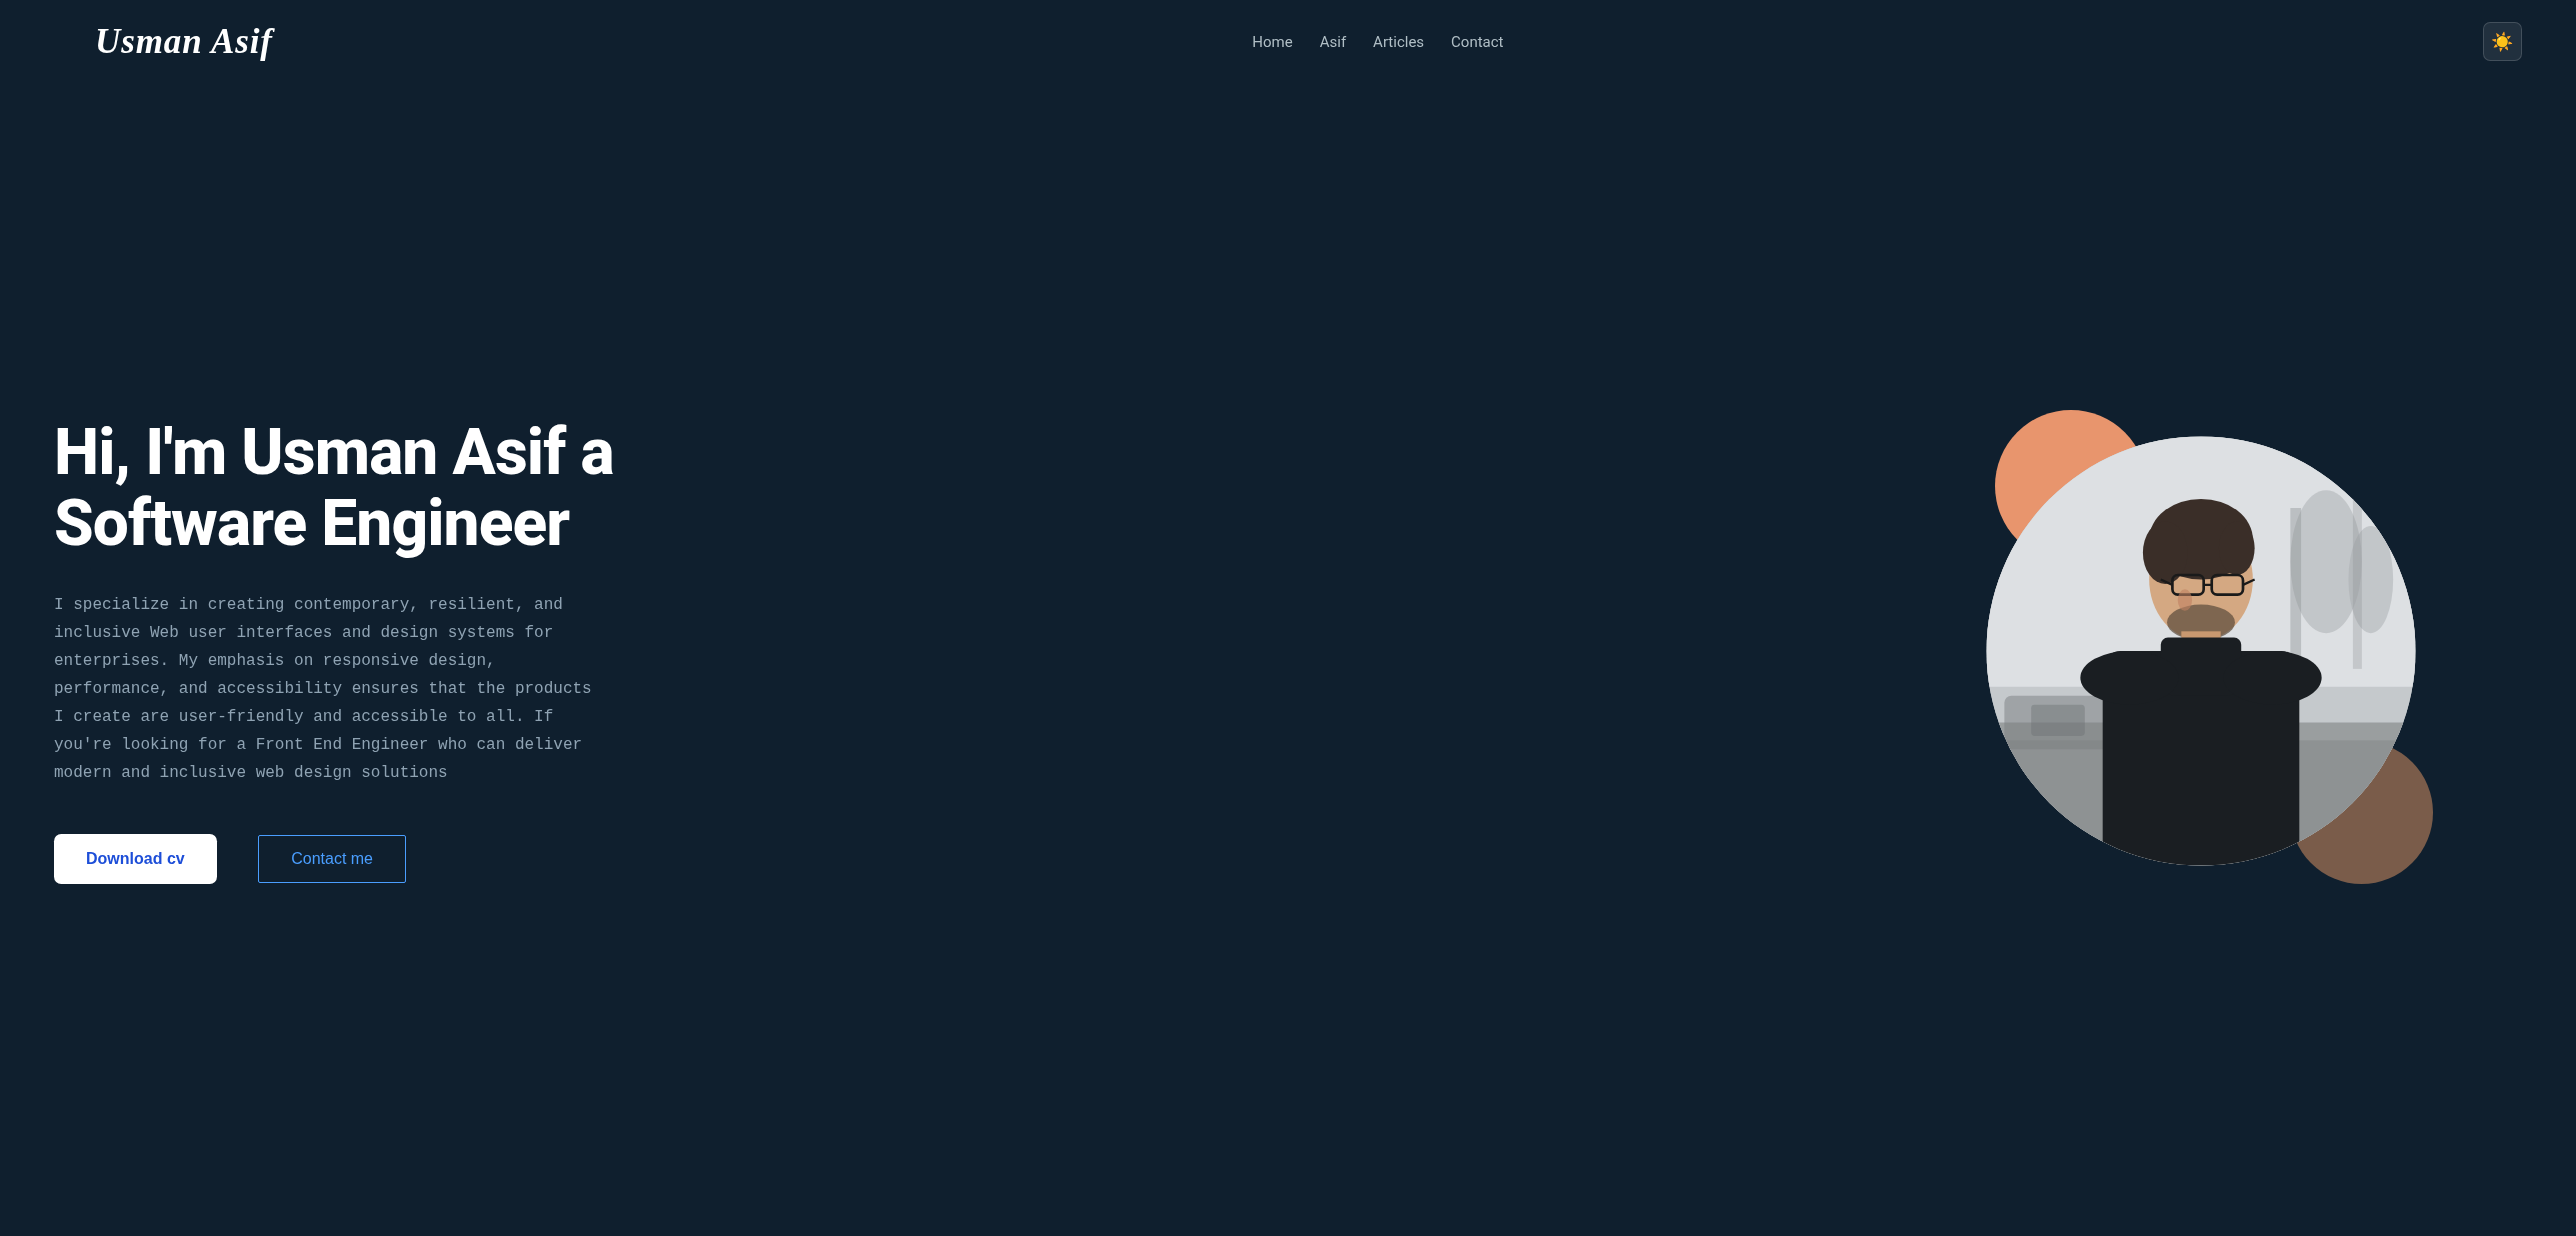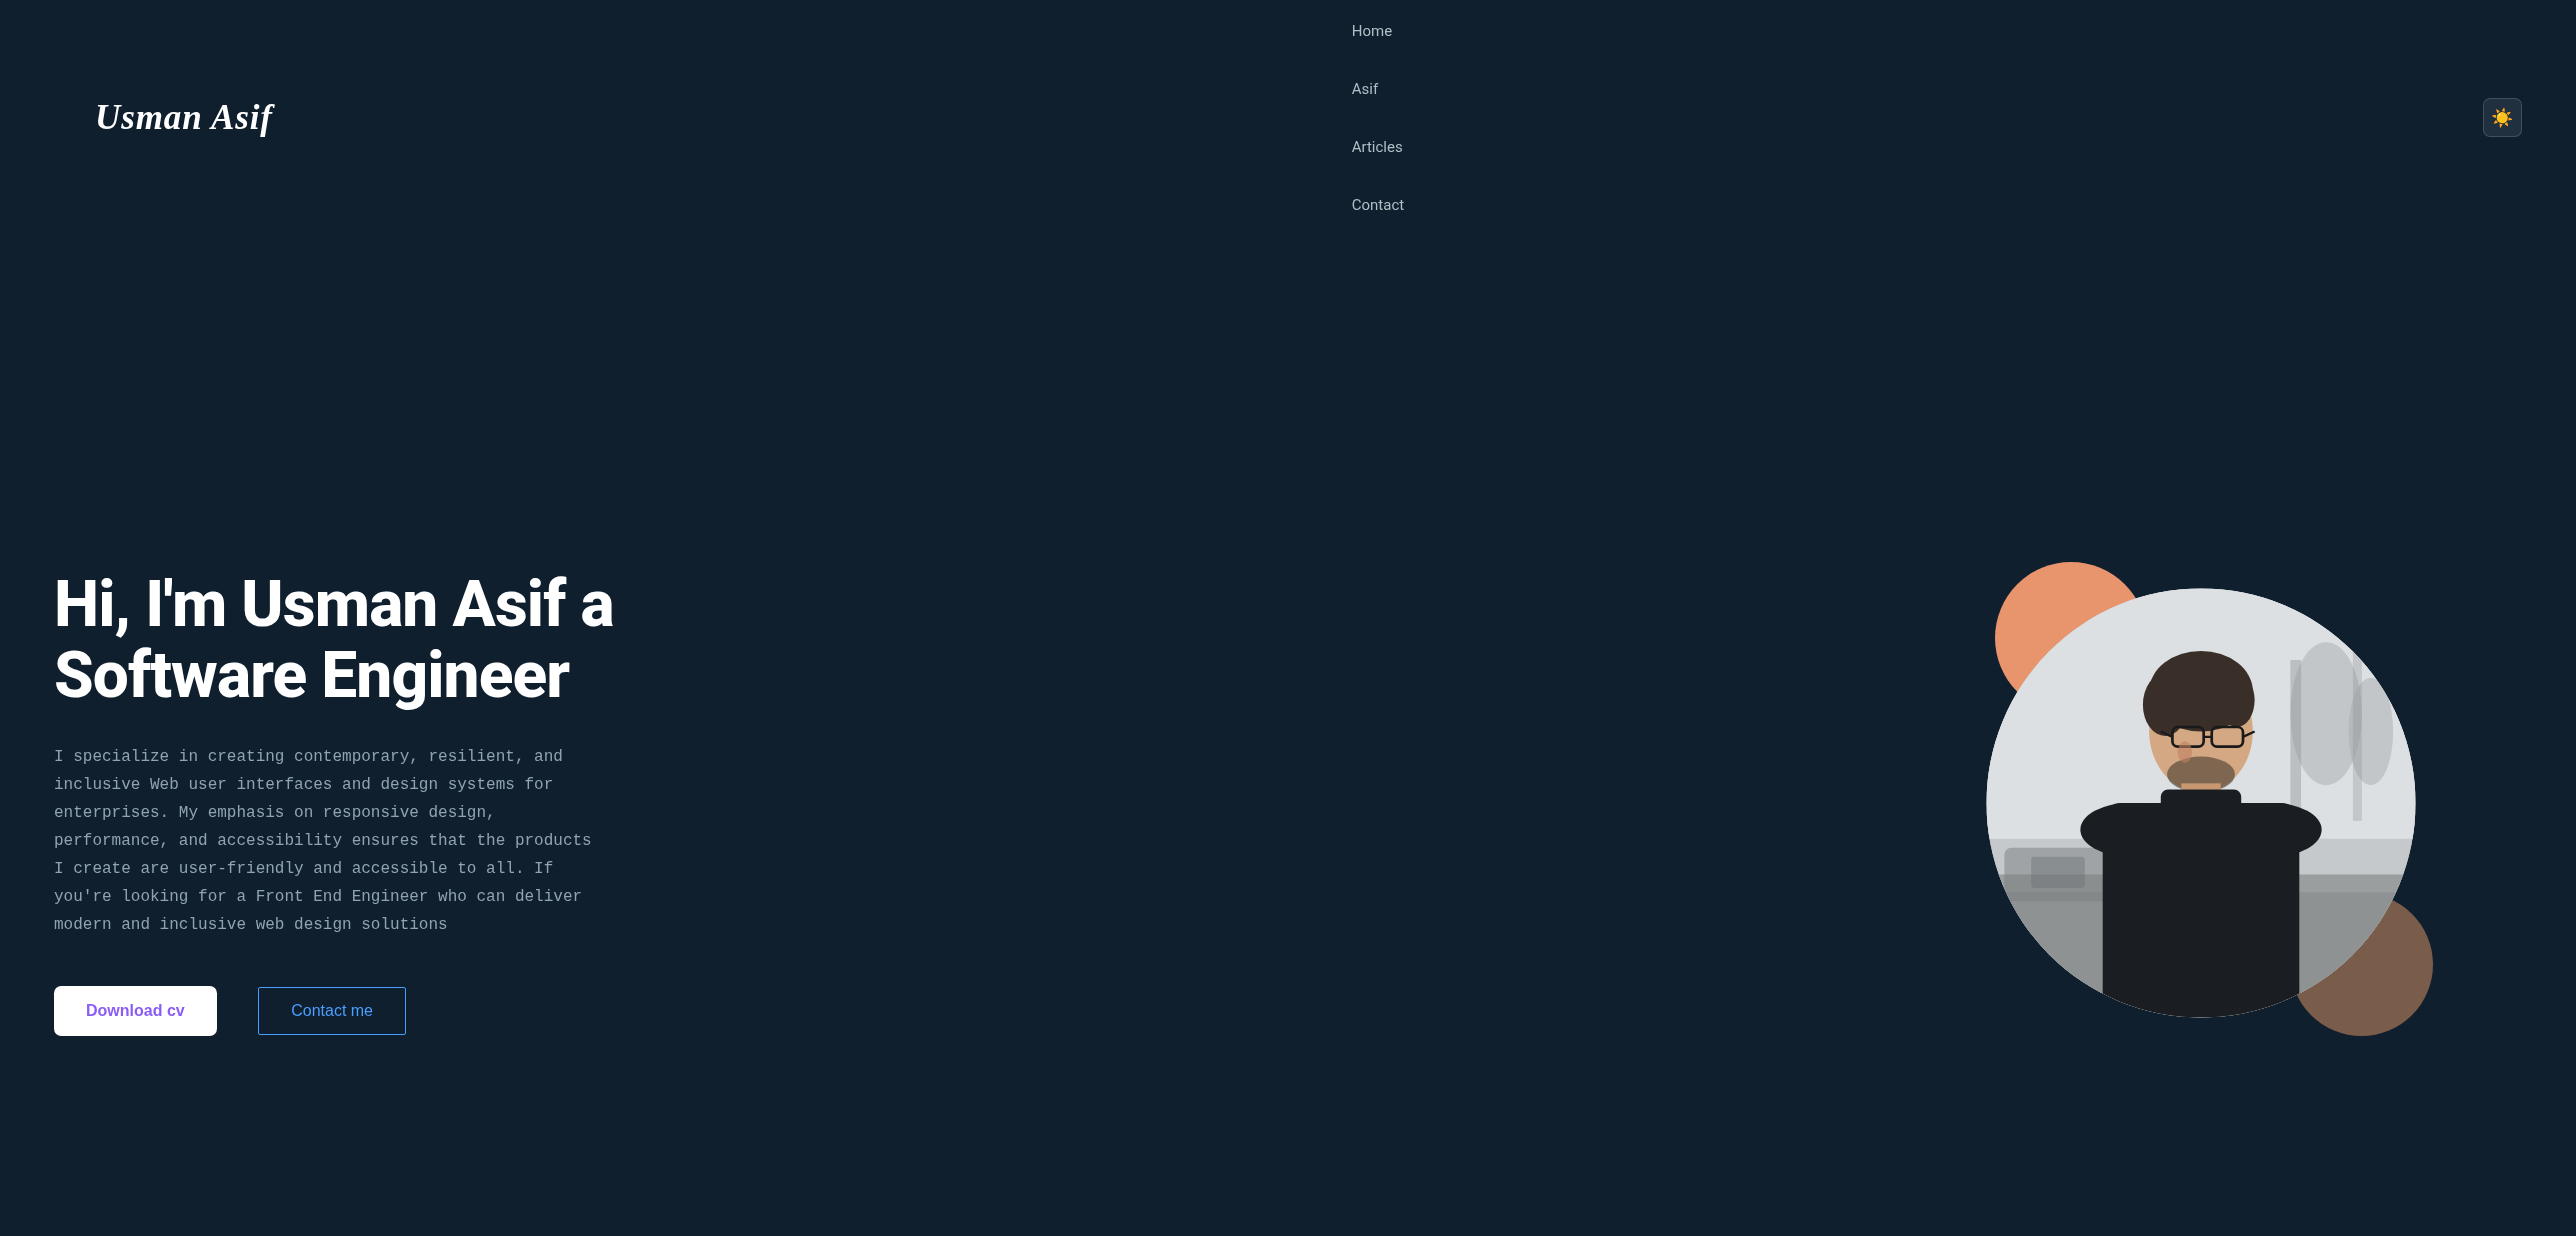--- a/index.html
+++ b/index.html
@@ -31,24 +31,23 @@
       font-weight: 700;
       color: #ffffff;
       font-family: 'Brush Script MT', cursive, Georgia, serif;
       letter-spacing: 0.9px;
       font-style: italic;
       margin-left: 41px;
     }
 
     .nav-links {
       display: flex;
-      align-items: flex-start;
-      gap: 40px;
+      align-items: center;
+      gap: 27px;
       list-style: none;
-      flex-direction: column;
     }
 
     .nav-links a {
       color: #b0bec5;
       text-decoration: none;
       font-size: 15px;
       font-weight: 400;
       transition: color 0.2s;
     }
 
@@ -99,21 +98,21 @@
     }
 
     .hero-buttons {
       display: flex;
       gap: 21.5px;
       align-items: center;
     }
 
     .btn-download {
       background: #ffffff;
-      color: #8b5cf6;
+      color: #1d4ed8;
       border: none;
       padding: 16px 32px;
       border-radius: 7.2px;
       font-size: 16px;
       font-weight: 700;
       cursor: pointer;
       white-space: nowrap;
     }
 
     .btn-contact {

